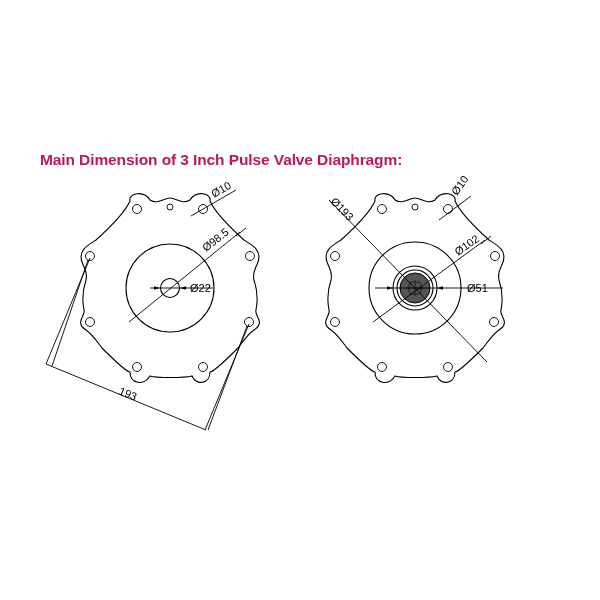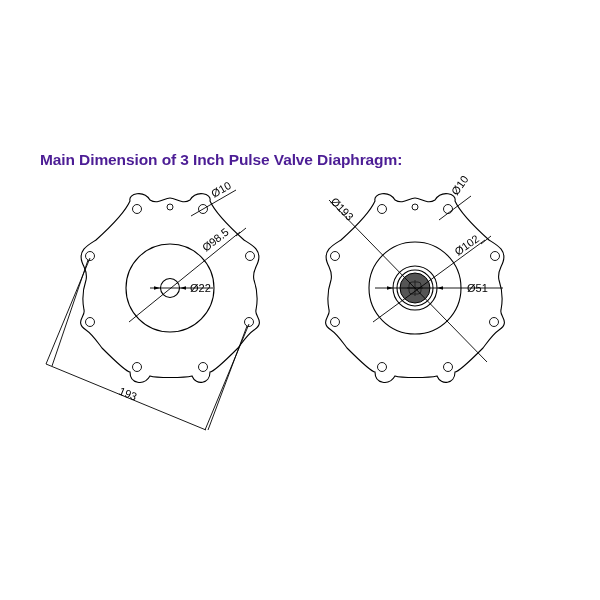--- a/index.html
+++ b/index.html
@@ -1,20 +1,20 @@
 <!DOCTYPE html>
 <html><head>
 <meta charset="utf-8">
 <style>
   html, body { margin: 0; padding: 0; background: #ffffff; }
   body { width: 600px; height: 600px; position: relative; overflow: hidden; font-family: "Liberation Sans", sans-serif; }
   .title {
     position: absolute; left: 40px; top: 151px;
     font-family: "Liberation Sans", sans-serif;
-    font-weight: bold; font-size: 15.5px; color: #4c1d95; letter-spacing: -0.1px;
+    font-weight: bold; font-size: 15.5px; color: #be185d; letter-spacing: -0.1px;
     white-space: nowrap;
   }
   svg { position: absolute; left: 0; top: 0; }
   .ln { stroke: #000; stroke-width: 1.1; fill: none; }
   .thin { stroke: #000; stroke-width: 0.9; fill: none; }
   .dim { font-family: "Liberation Sans", sans-serif; font-size: 11px; fill: #000; }
 </style>
 </head>
 <body>
 

